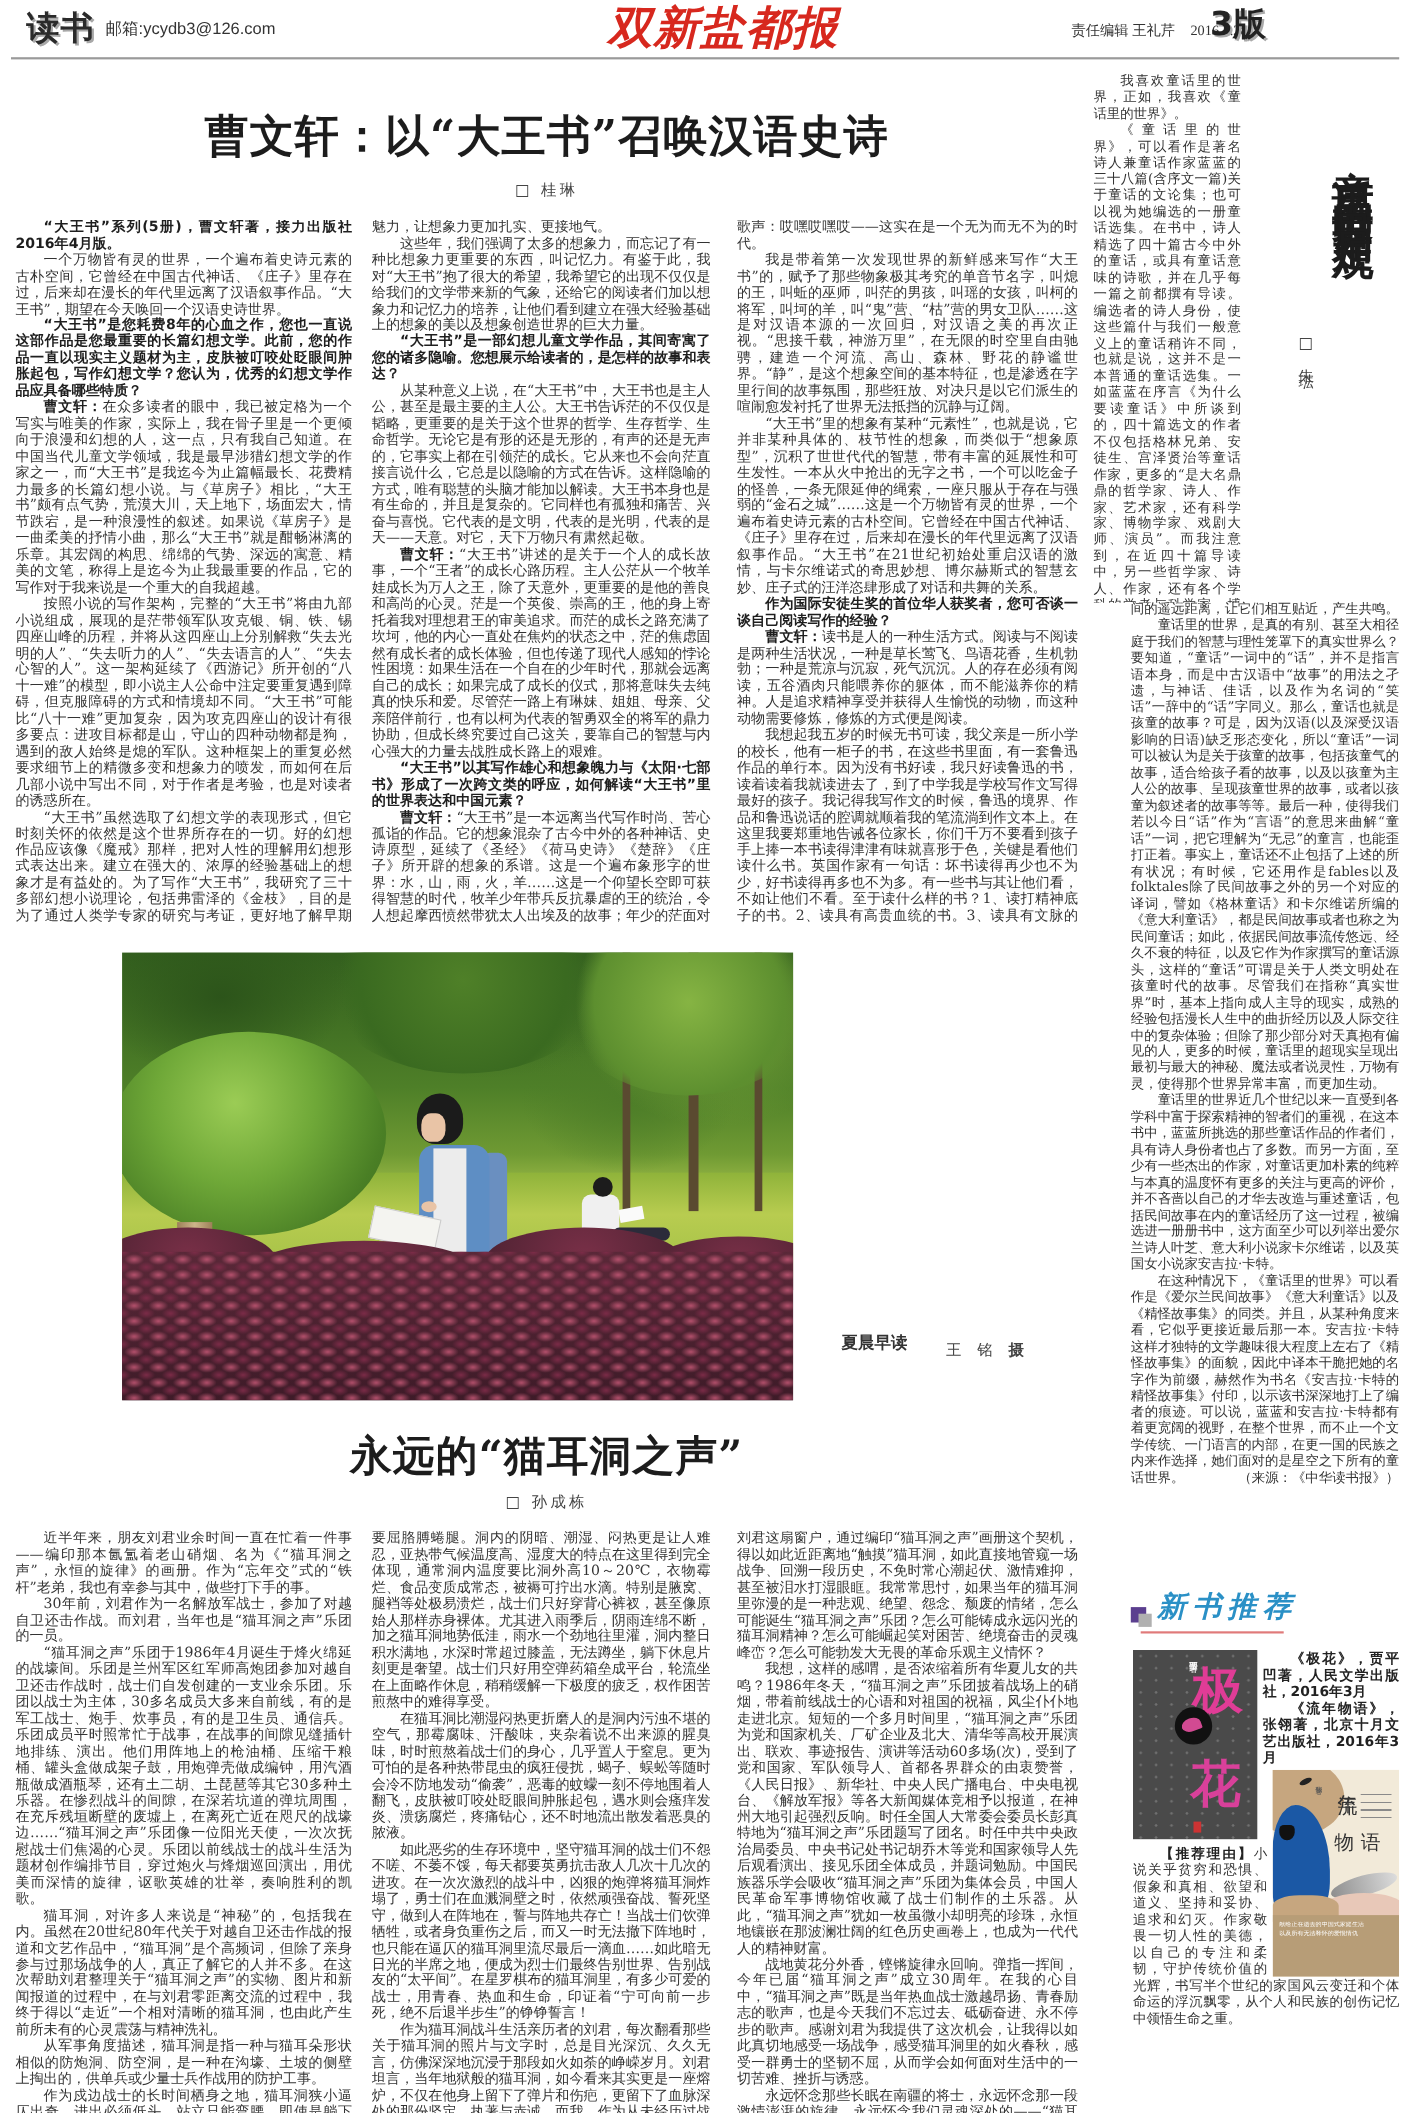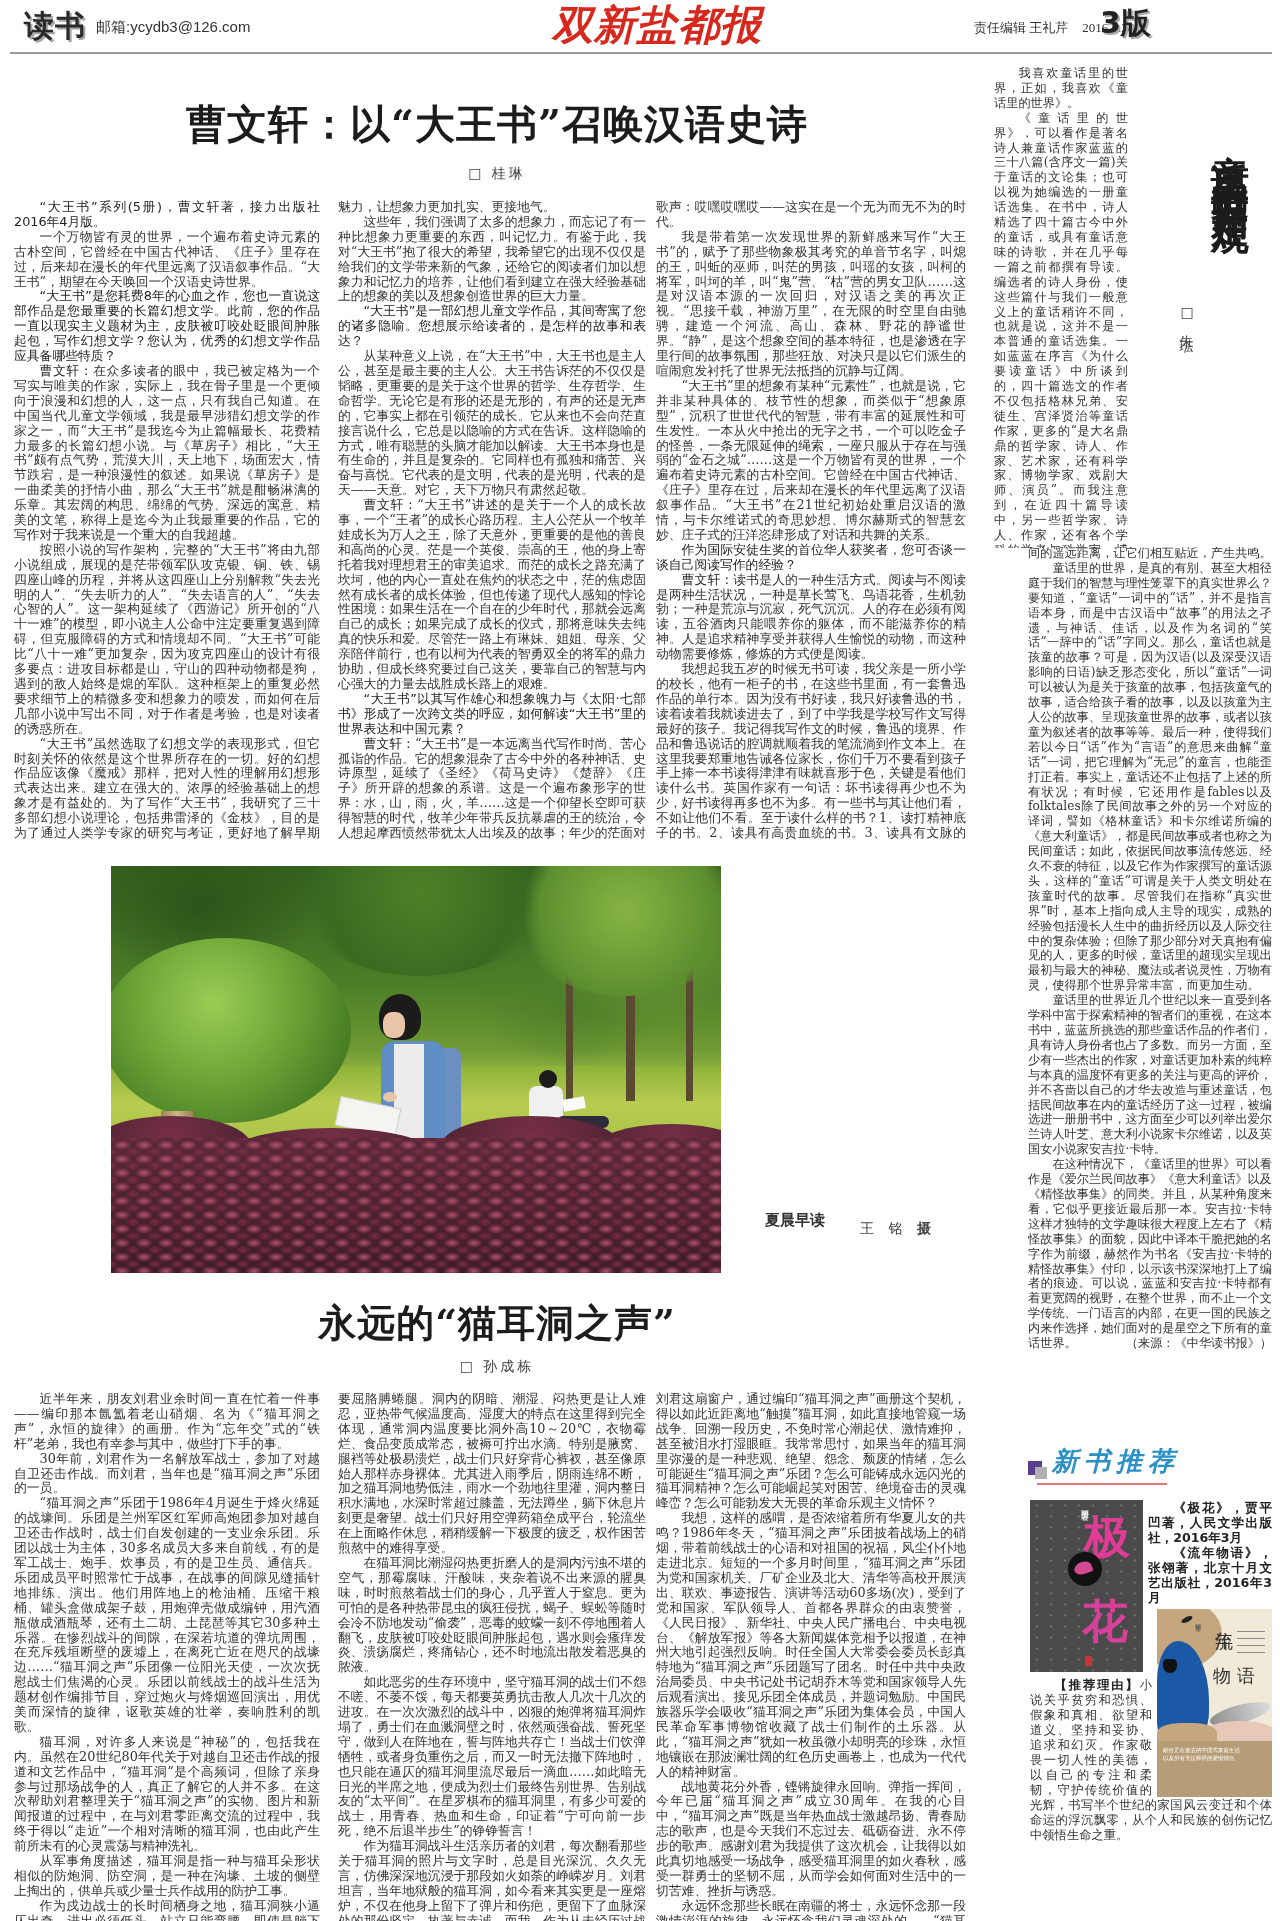--- a/index.html
+++ b/index.html
@@ -20,28 +20,28 @@
 .t1{left:14px;top:100px;width:966px;text-align:center;font:bold 40px/48px "DejaVu Serif",serif;color:#1c1c1c;letter-spacing:1px;}
 .by{left:14px;width:966px;text-align:center;font:14px/18px "DejaVu Serif",serif;color:#444;letter-spacing:3px;}
 .by1{top:164px;}
 .t2{left:14px;top:1300px;width:966px;text-align:center;font:bold 38px/46px "DejaVu Serif",serif;color:#1c1c1c;letter-spacing:1px;}
 .by2{top:1357px;}
 
 
 .col{position:absolute;overflow:hidden;font-size:12.8px;line-height:14.9px;text-align:justify;color:#333;overflow-wrap:anywhere;}
 .col p{margin:0;}
 .ind{text-indent:2em;}
-.q,.intro,.lead{font-family:"DejaVu Sans",sans-serif;font-weight:normal;color:#1e1e1e;}
+.q,.intro,.lead{font-family:"DejaVu Sans",sans-serif;font-weight:bold;color:#1e1e1e;}
 .q{margin-top:2px;}
 .src{float:right;text-indent:0;}
 .a1{top:200px;height:640px;}
 .a2{top:1392px;height:529px;}
 .c0{left:14px;width:306px;}
 .c1{left:338px;width:308px;}
-.c2{left:656px;width:310px;}
+.c2{left:670px;width:310px;}
 
 
 .sb{font-size:12.2px;}
 .sb-narrow{left:994px;top:66px;width:134px;height:482px;}
 .sb-wide{left:1028px;top:546px;width:244px;height:886px;}
 .sb-title{left:1210px;top:124px;writing-mode:vertical-rl;font:bold 38px/40px "DejaVu Serif",serif;letter-spacing:8px;color:#1c1c1c;}
 .sb-by{left:1180px;top:304px;writing-mode:vertical-rl;font:14px/14px "DejaVu Serif",serif;letter-spacing:4px;color:#444;}
 
 
 .photo{left:111px;top:866px;width:610px;height:407px;overflow:hidden;

